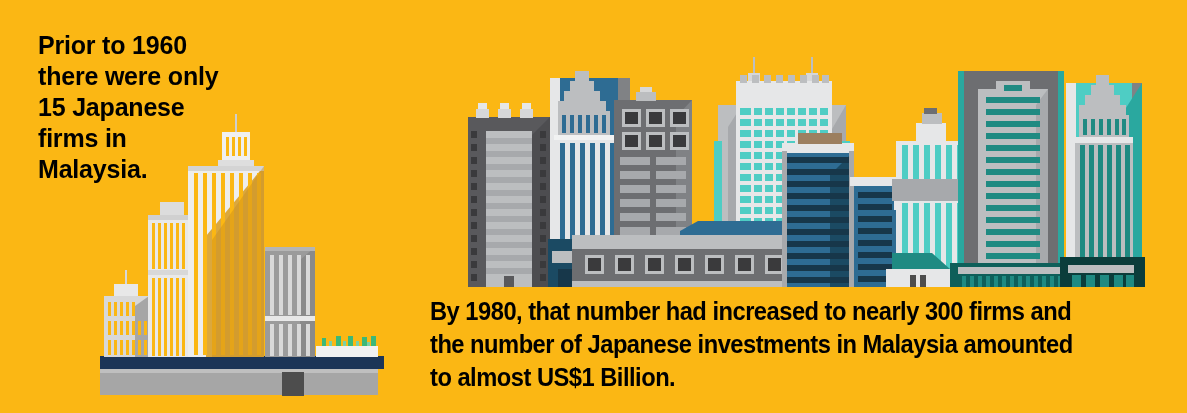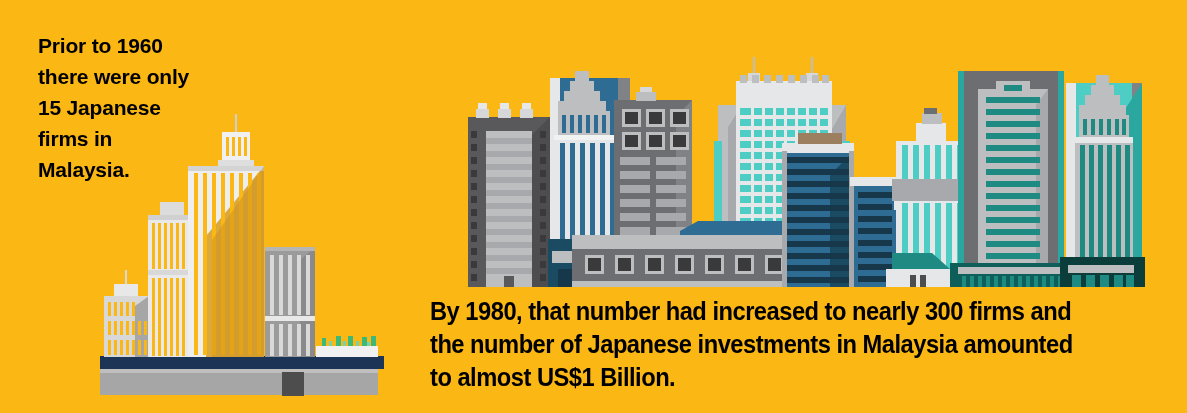--- a/index.html
+++ b/index.html
@@ -17,21 +17,21 @@
   }
 
   
   #left-text {
     position: absolute;
     left: 38px;
     top: 30px;
     width: 250px;
     font-family: "Liberation Sans", sans-serif;
     font-weight: bold;
-    font-size: 21px;
+    font-size: 25px;
     line-height: 31px;
     color: #000000;
     letter-spacing: -0.2px;
     white-space: pre-line;
     z-index: 40;
   }
   #bottom-text {
     position: absolute;
     left: 430px;
     top: 295px;

